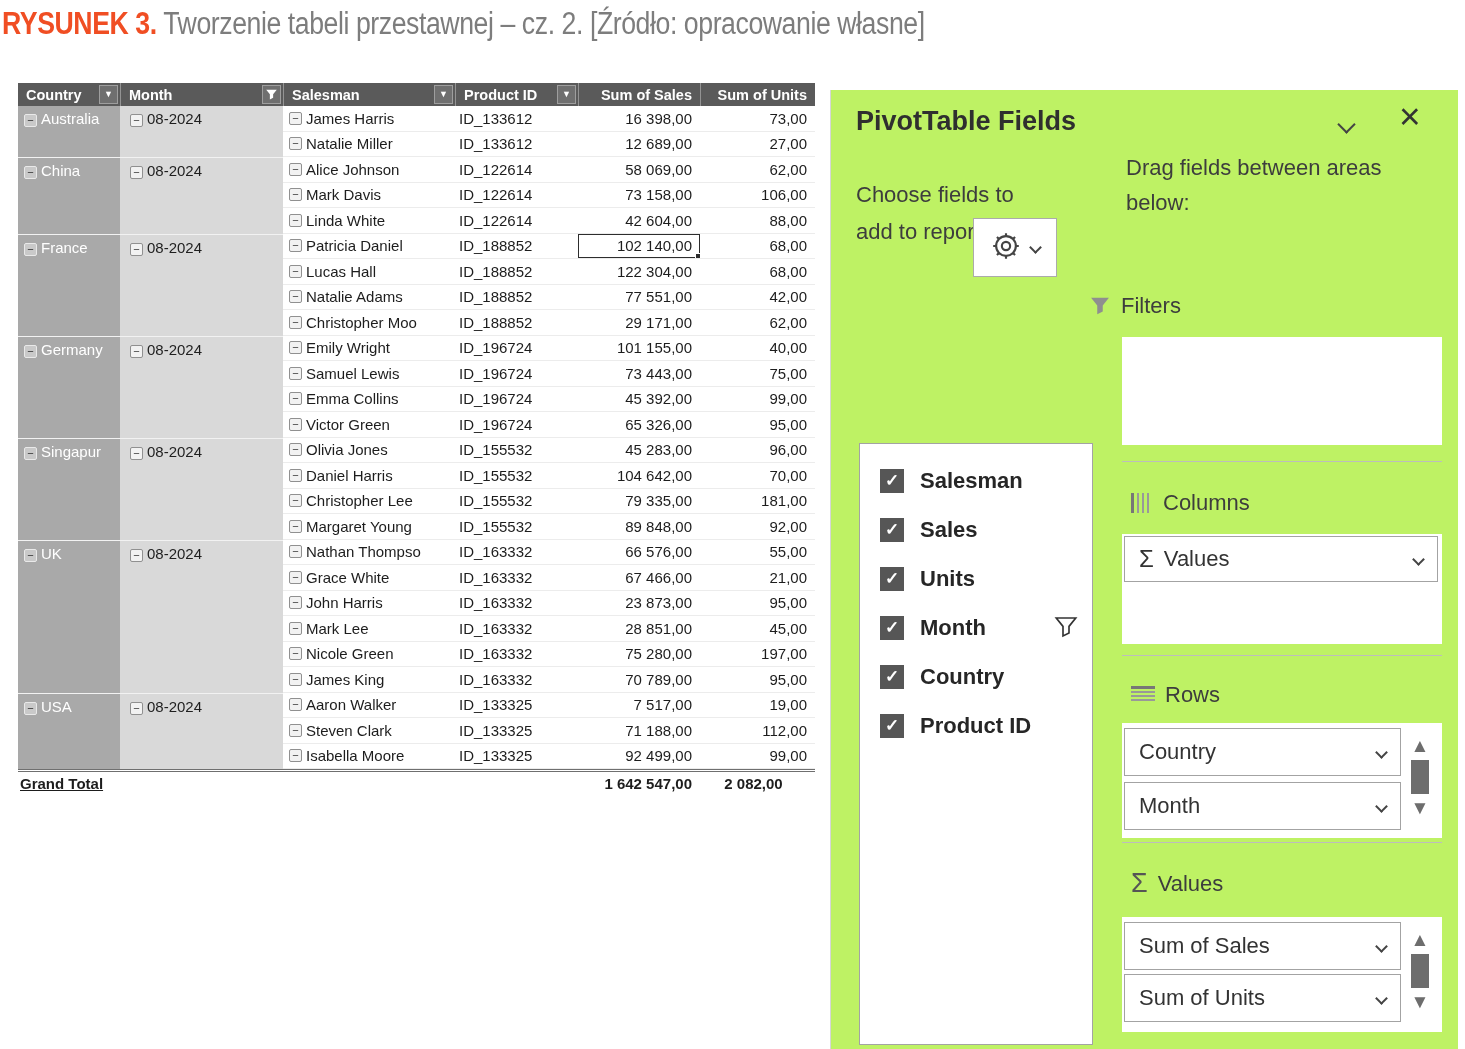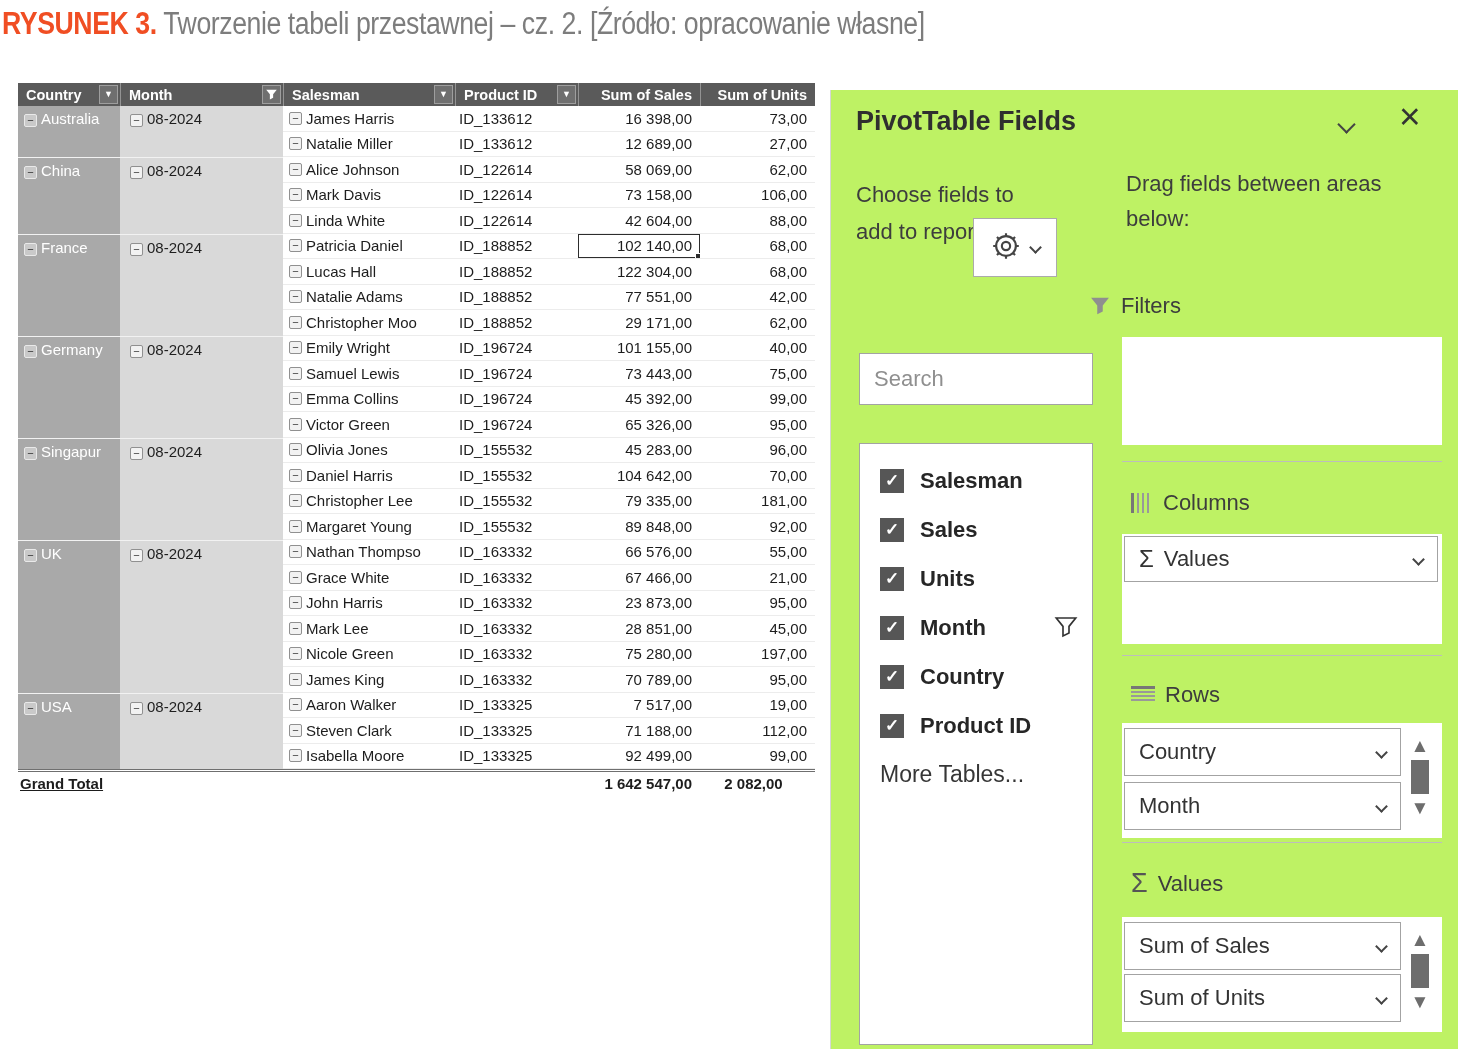--- a/index.html
+++ b/index.html
@@ -56,21 +56,21 @@
   .pane { position:absolute; left:830px; top:90px; width:633px; height:959px;
     background:#bef264; border-left:1px solid #d6d6d6; border-right:2px solid #9a9a9a; }
   .pane .abs { position:absolute; }
   .pane-title { left:25px; top:16px; font-size:27px; font-weight:bold; color:#2f2f2f; }
   .chev { width:9px; height:9px; border-right:2px solid #444; border-bottom:2px solid #444;
     transform:rotate(45deg); display:inline-block; }
   .pane-collapse { left:500px; top:28px; width:30px; height:26px; display:flex; justify-content:center; }
   .pane-collapse .chev { width:13px; height:13px; border-width:2px; }
   .pane-close { left:568px; top:8px; font-size:37px; color:#333; line-height:1; }
   .choose-text { left:25px; top:86px; width:160px; font-size:22px; line-height:37px; color:#3d3d3d; }
-  .drag-text { left:295px; top:76px; width:322px; font-size:22px; line-height:35px; color:#3d3d3d; }
+  .drag-text { left:295px; top:60px; width:322px; font-size:22px; line-height:35px; color:#3d3d3d; }
   .gear-btn { left:142px; top:128px; width:84px; height:59px; background:#fff; border:1px solid #ababab;
     display:flex; align-items:center; justify-content:center; gap:9px; }
 
   .search-box { left:28px; top:263px; width:234px; height:52px; background:#fff; border:1px solid #a3a3a3;
     display:flex; align-items:center; }
   .search-box input { flex:1; border:none; outline:none; background:transparent; padding-left:14px;
     font-size:22px; color:#444; font-family:"Liberation Sans",sans-serif; }
   .search-box input::placeholder { color:#8f8f8f; }
   .search-box svg { margin-right:10px; flex:none; }
 
@@ -446,27 +446,20 @@
       <span>
         <svg width="32" height="32" viewBox="0 0 24 24" fill="none" stroke="#444" stroke-width="1.6">
           <circle cx="12" cy="12" r="3.1"></circle>
             <circle cx="12" cy="12" r="7.4"></circle>
           <path d="M12 4.6V2.4M12 19.4v2.2M4.6 12H2.4M19.4 12h2.2M6.8 6.8 5.2 5.2M17.2 17.2l1.6 1.6M6.8 17.2l-1.6 1.6M17.2 6.8l1.6-1.6"></path>
         </svg>
       </span>
       <span class="chev"></span>
     </div>
 
-    <div class="abs search-box">
-      <input type="text" placeholder="Search" style="">
-      <svg width="30" height="30" viewBox="0 0 24 24" fill="none" stroke="#4c4c4c" stroke-width="1.7">
-        <circle cx="10.3" cy="10.3" r="6.6"></circle>
-          <line x1="15.3" y1="15.3" x2="21" y2="21"></line>
-      </svg>
-    </div>
 
     <div class="abs field-list">
         <div class="f-item">
           <span class="f-check">✓</span>
           <span class="f-label">Salesman</span>
         </div>
         <div class="f-item">
           <span class="f-check">✓</span>
           <span class="f-label">Sales</span>
         </div>
@@ -482,21 +475,20 @@
             </svg></span>
         </div>
         <div class="f-item">
           <span class="f-check">✓</span>
           <span class="f-label">Country</span>
         </div>
         <div class="f-item">
           <span class="f-check">✓</span>
           <span class="f-label">Product ID</span>
         </div>
-        <div class="more-tables">More Tables...</div>
       </div>
 
     <div class="abs a-head" style="left:258px;top:203px;">
       <svg width="22" height="22" viewBox="0 0 16 16">
           <path d="M1.5 2h13L10 7.6V12l-4 2V7.6z" fill="#8f8f8f"></path>
         </svg>
       <span class="a-label">Filters</span>
     </div>
     <div class="abs area-box" style="left:291px;top:247px;width:320px;height:108px;"></div>
 

